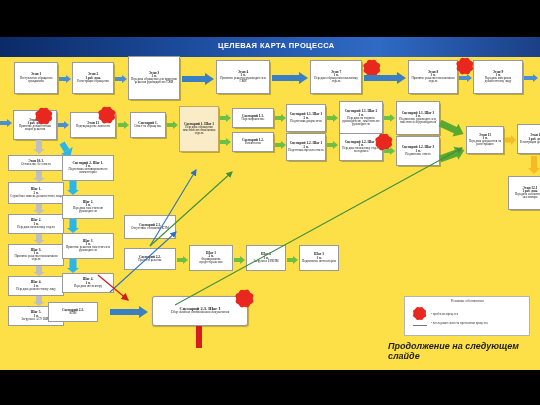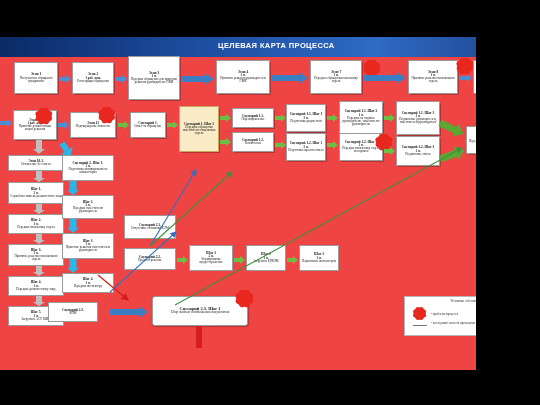--- a/index.html
+++ b/index.html
@@ -1,17 +1,17 @@
 <!DOCTYPE html>
 <html><head>
 <meta charset="utf-8">
 <style>
   html,body{margin:0;padding:0;background:#000;}
   #slide{
-    position:relative;width:476px;height:405px;background:#ef4444;
+    position:relative;width:540px;height:405px;background:#fde047;
     font-family:"Liberation Serif", serif;overflow:hidden;
   }
   
   .band{position:absolute;left:0;width:540px;background:#000;}
   #band-top{top:0;height:37px;}
   #band-bottom{top:370px;height:35px;}
 
   
   #header{
     position:absolute;left:0;top:37px;width:540px;height:20px;
@@ -292,20 +292,21 @@
   </div>
 
   <div id="legend" style="left:404px;top:296px;width:126px;height:40px;">
     <div class="lt" style="top:2px;">Условные обозначения</div>
     <div class="dot" style="left:10px;top:12px;width:9px;height:9px;"></div>
     <div class="li" style="left:26px;top:15px;">- проблема процесса</div>
     <div class="lline" style="left:8px;top:28px;width:14px;"></div>
     <div class="li" style="left:26px;top:25px;width:92px;line-height:1.1;">- последовательность протекания процесса</div>
   </div>
 
+  <div id="contnote" style="left:388px;top:341px;width:150px;">Продолжение на следующем слайде</div>
 
   <div class="darr" style="left:32px;top:140px;width:13px;height:14px;">
     <div class="shaft" style="width:6px;height:9px;background:#bfbfbf;"></div>
     <div class="head" style="border-width:5px 6.5px 0 6.5px;border-color:#bfbfbf transparent transparent transparent;"></div>
   </div>
   <div class="box plain" style="left:8px;top:155px;width:56px;height:16px;">
     <div class="t f35">Этап 10.1.</div>
     <div class="s f3">Оставление без ответа</div>
   </div>
   <div class="darr" style="left:32px;top:171px;width:13px;height:11px;">

